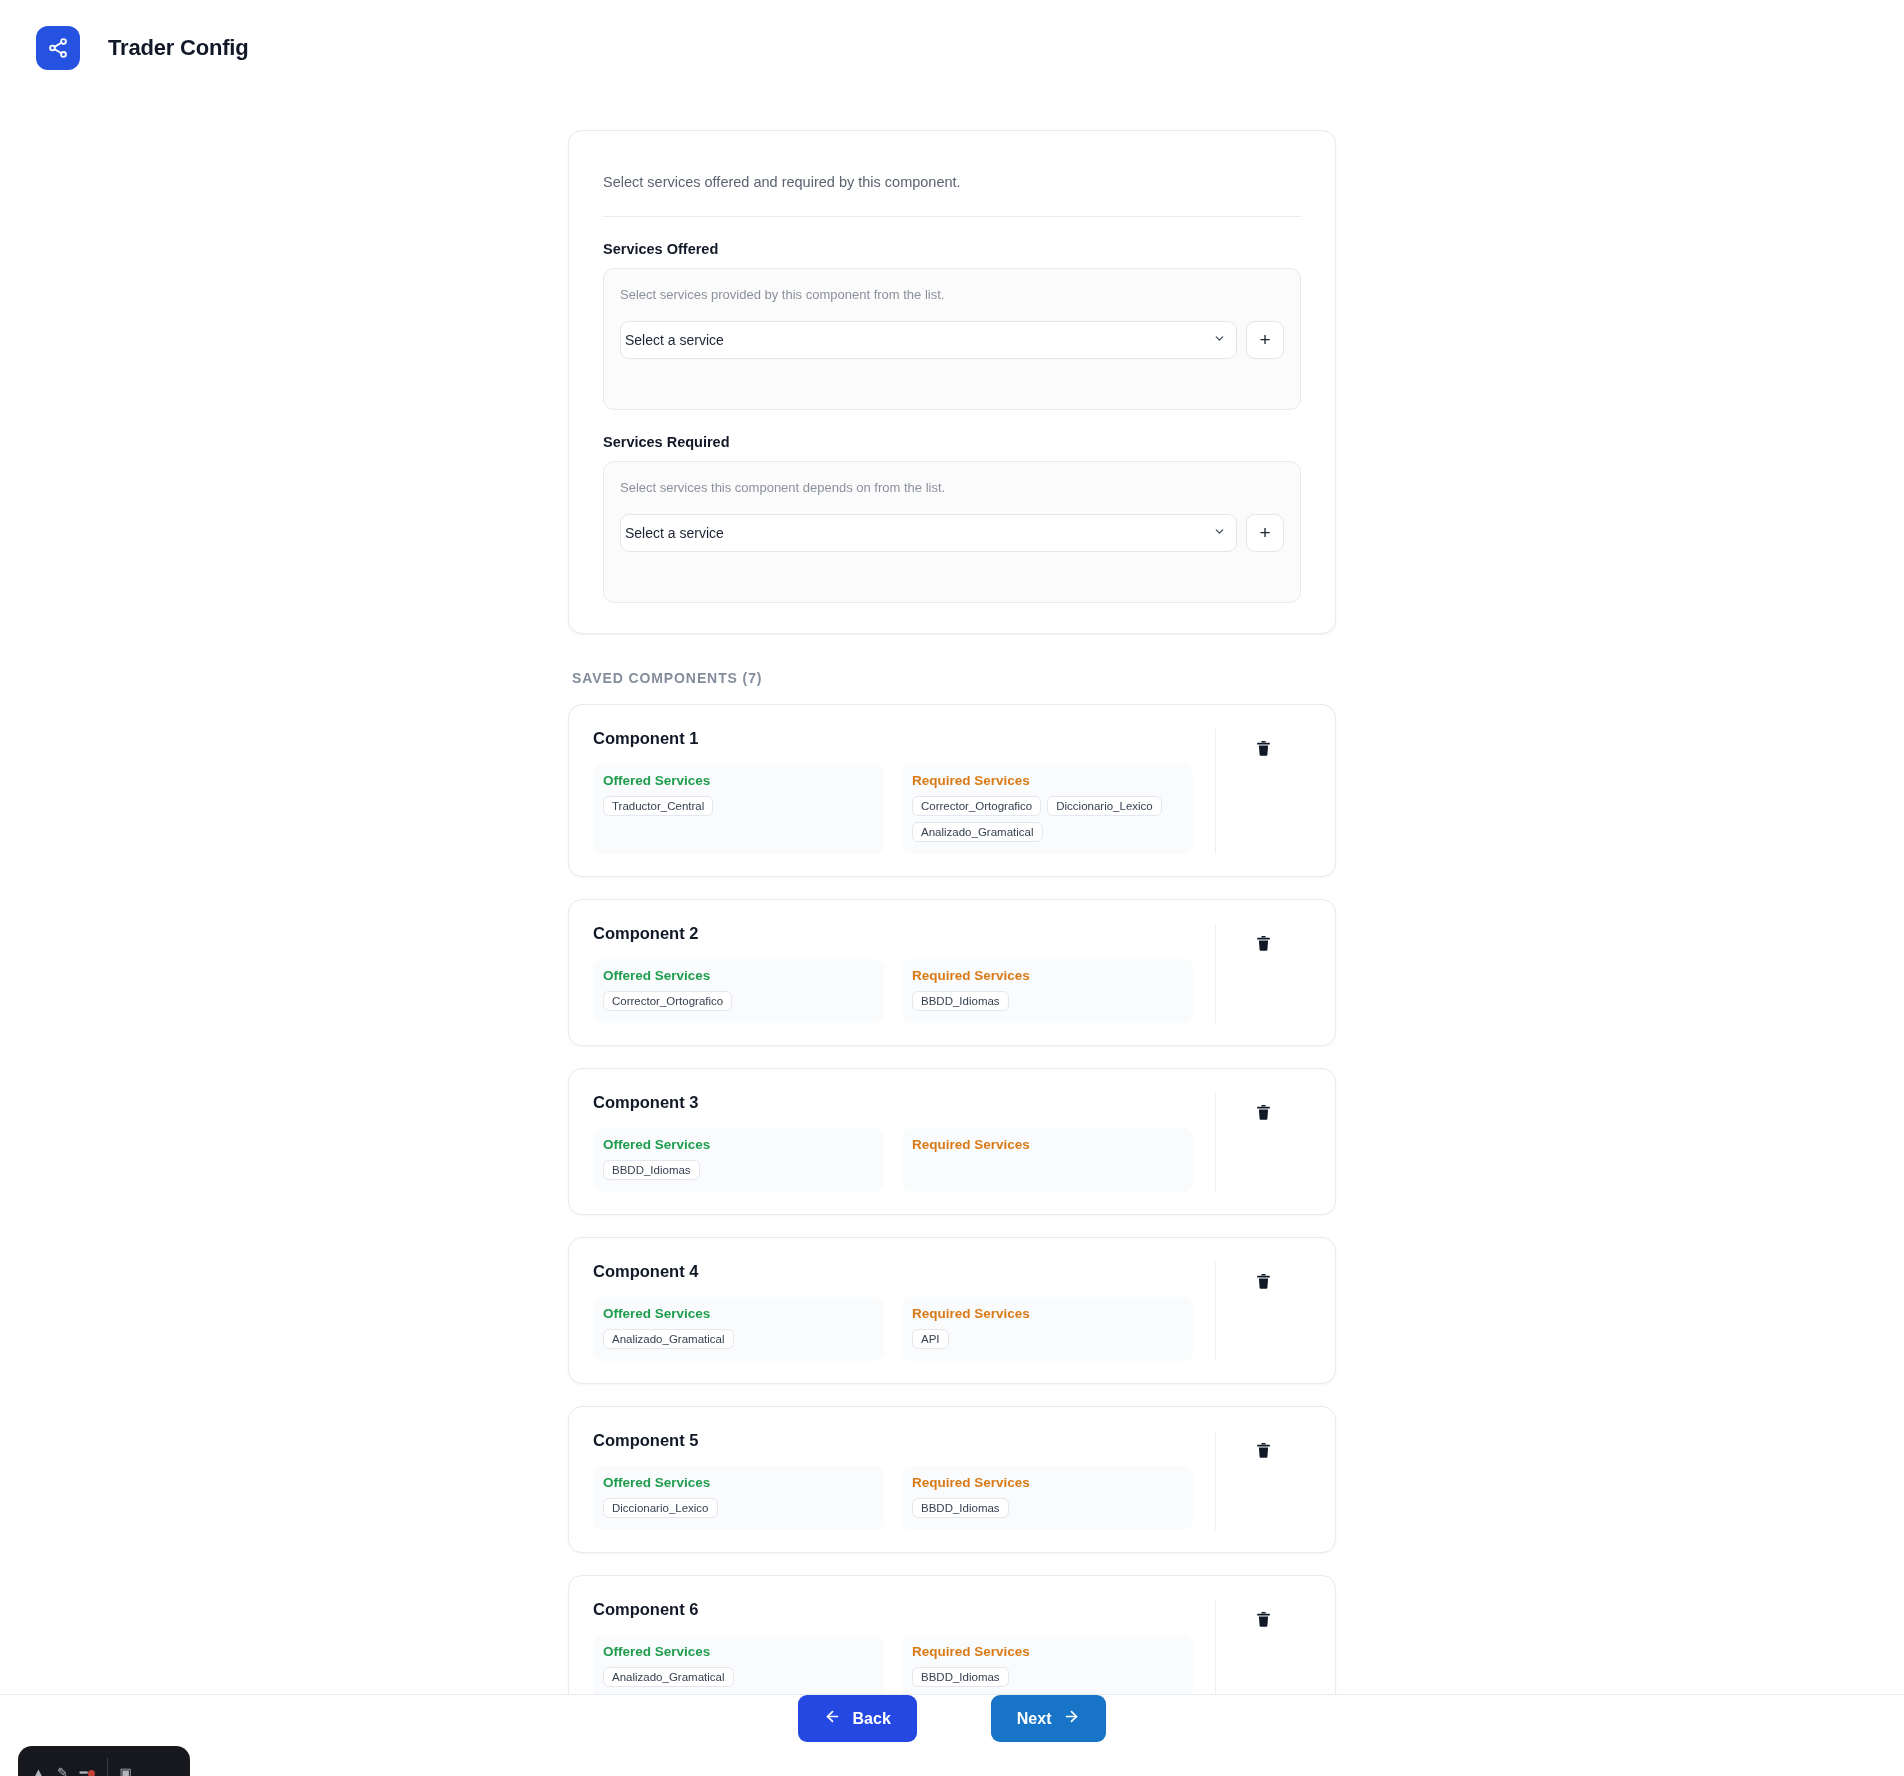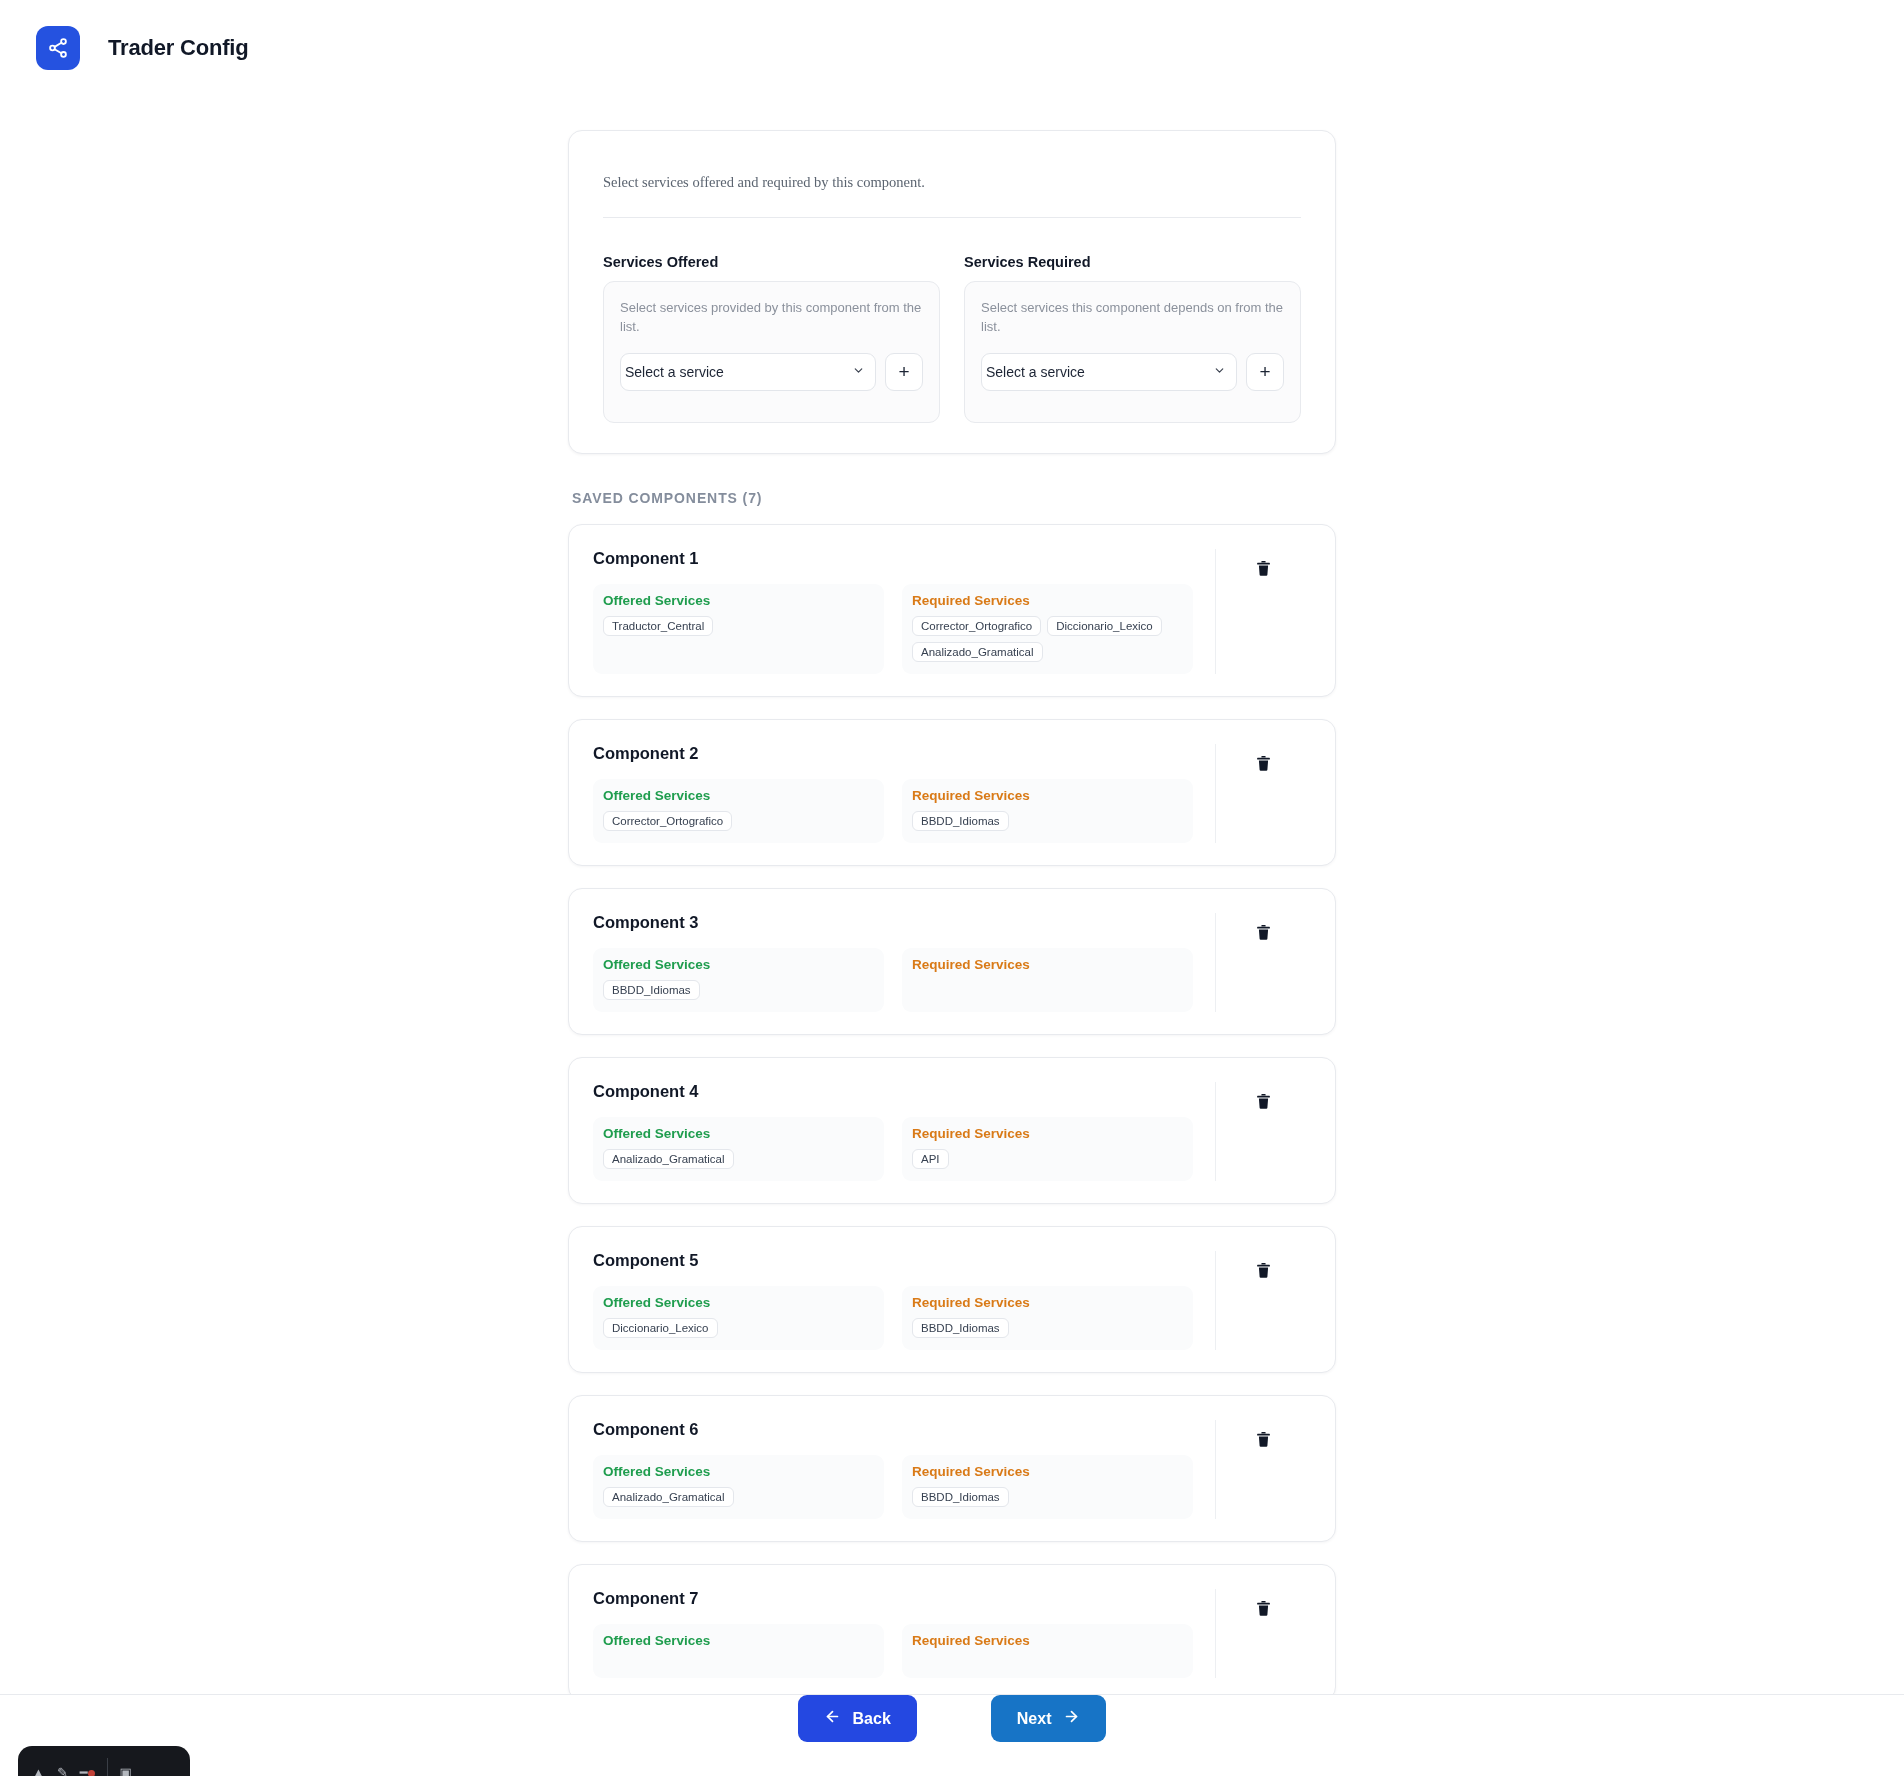--- a/index.html
+++ b/index.html
@@ -59,32 +59,32 @@
   .card-title {
     font-size: 21px;
     font-weight: bold;
     color: #111827;
     letter-spacing: -0.2px;
   }
   .card-sub {
     margin-top: 9px;
     font-size: 14.5px;
     color: #5b6470;
-    font-family: Liberation Serif, serif;
   }
   .hr {
     height: 1px;
     background: #e8eaee;
     margin: 26px 0 0 0;
   }
 
   .cols {
     display: flex;
     gap: 24px;
-    margin-top: 36px;
+    margin-top: 24px;
+    flex-direction: column;
   }
   .col { flex: 1 1 0; min-width: 0; }
   .col-label {
     font-size: 14.5px;
     font-weight: bold;
     color: #111827;
     margin-bottom: 11px;
   }
   .panel {
     border: 1px solid #e8eaee;

